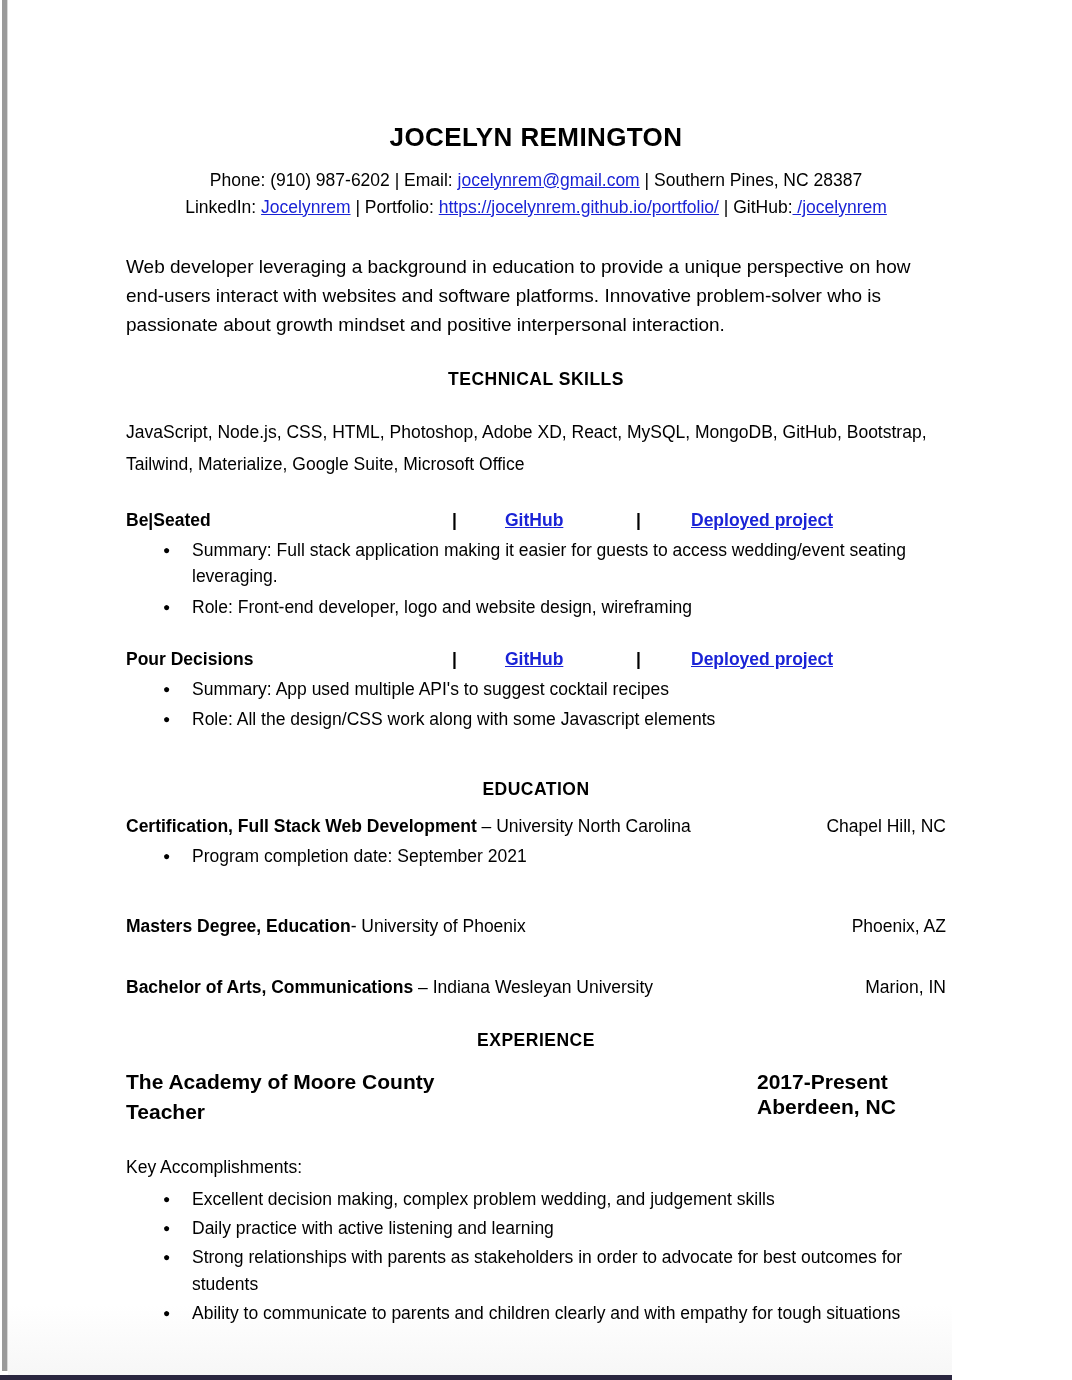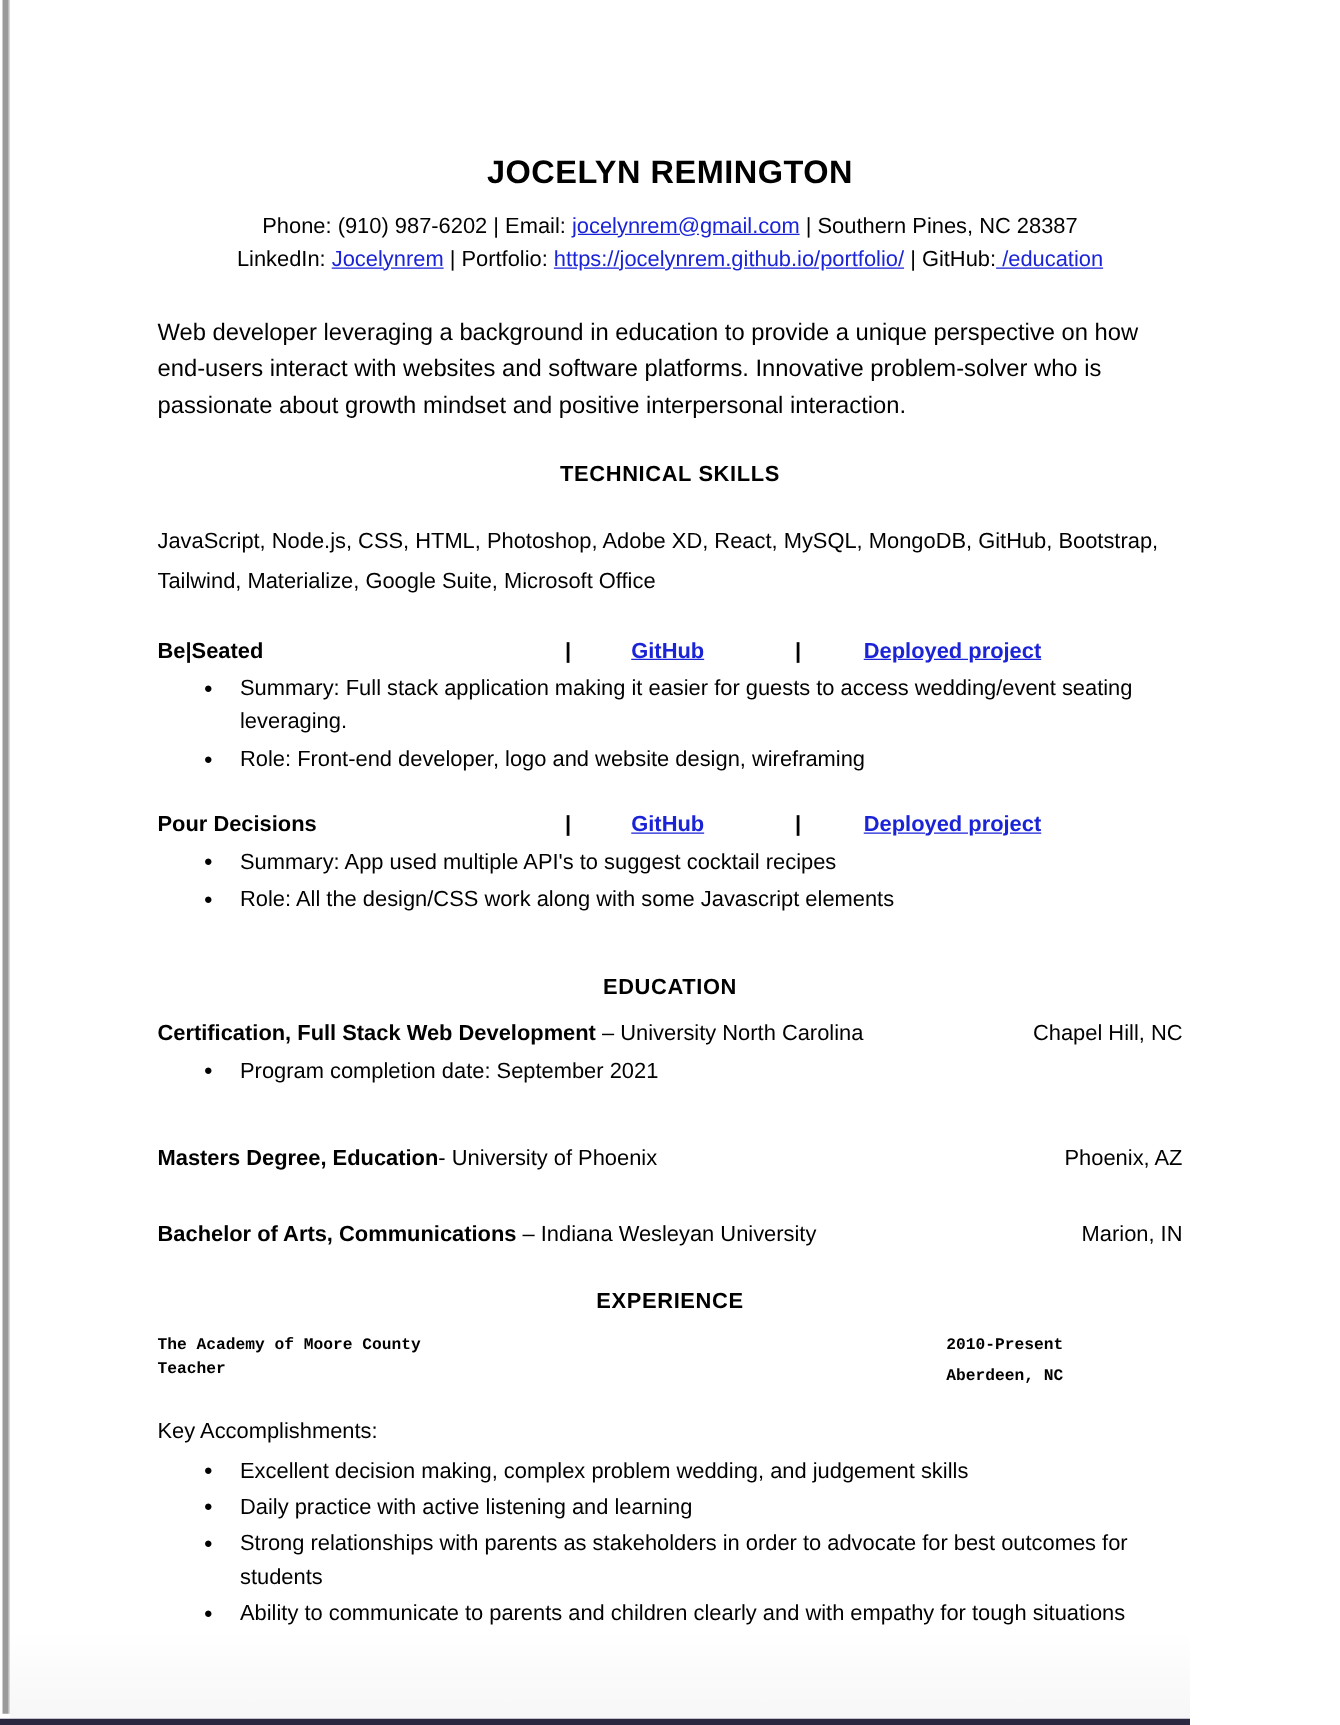--- a/index.html
+++ b/index.html
@@ -172,23 +172,22 @@
     white-space: nowrap;
   }
   .edu-1 .edu-loc { top: 14px; }
   .edu-2 .edu-loc { top: 44px; }
   .edu-3 .edu-loc { top: 36px; }
 
   
   .job {
     position: relative;
     padding-top: 16px;
-    font-size: 13px;
+    font-size: 21px;
     line-height: 1.42;
-    font-family: Liberation Mono, monospace;
   }
   .job-org, .job-title { font-weight: bold; }
   .job-right {
     position: absolute;
     left: 631px;
     font-weight: bold;
   }
   .job-dates { top: 16px; }
   .job-loc   { top: 41px; }
 
@@ -228,21 +227,21 @@
   <div class="edge-left-inner"></div>
   <div class="page-fade"></div>
   <div class="edge-bottom"></div>
 
   <div class="doc">
 
     <h1 class="name">JOCELYN REMINGTON</h1>
 
     <p class="contact-line first"><span>Phone: (910) 987-6202 | Email: </span><a href="#" class="lnk">jocelynrem@gmail.com</a><span> | Southern Pines, NC 28387</span></p>
 
-    <p class="contact-line"><span>LinkedIn: </span><a href="#" class="lnk">Jocelynrem</a><span>  | Portfolio: </span><a href="#" class="lnk">https://jocelynrem.github.io/portfolio/</a><span> | GitHub:</span><a href="#" class="lnk"> /education</a></p>
+    <p class="contact-line"><span>LinkedIn: </span><a href="#" class="lnk">Jocelynrem</a><span>  | Portfolio: </span><a href="#" class="lnk">https://jocelynrem.github.io/portfolio/</a><span> | GitHub:</span><a href="#" class="lnk"> /jocelynrem</a></p>
 
     <p class="summary">Web developer leveraging a background in education to provide a unique perspective on how end-users interact with websites and software platforms.  Innovative problem-solver who is passionate about growth mindset and positive interpersonal interaction.</p>
 
     <h2 class="section-title st-tech">TECHNICAL SKILLS</h2>
     <p class="skills">JavaScript, Node.js, CSS, HTML, Photoshop, Adobe XD, React, MySQL, MongoDB, GitHub, Bootstrap, Tailwind,  Materialize, Google Suite, Microsoft Office</p>
 
     <div class="project">
       <div class="project-head">
         <span class="ph-name">Be|Seated</span>
         <span class="ph-pipe1">|</span>
@@ -288,21 +287,21 @@
     <div class="edu-entry edu-3">
       <span class="edu-main"><b>Bachelor of Arts, Communications</b><span> – Indiana Wesleyan University</span></span>
       <span class="edu-loc">Marion, IN</span>
     </div>
 
     <h2 class="section-title st-exp">EXPERIENCE</h2>
 
     <div class="job">
       <div class="job-org">The Academy of Moore County</div>
       <div class="job-title">Teacher</div>
-      <span class="job-right job-dates">2010-Present</span>
+      <span class="job-right job-dates">2017-Present</span>
       <span class="job-right job-loc">Aberdeen, NC</span>
     </div>
 
     <div class="accomplishments-label">Key Accomplishments:</div>
 
     <ul class="accomplishments">
       <li>Excellent decision making, complex problem wedding, and judgement skills</li>
       <li>Daily practice with active listening and learning</li>
       <li>Strong relationships with parents as stakeholders in order to advocate for best outcomes for students</li>
       <li>Ability to communicate to parents and children clearly and with empathy for tough situations</li>

